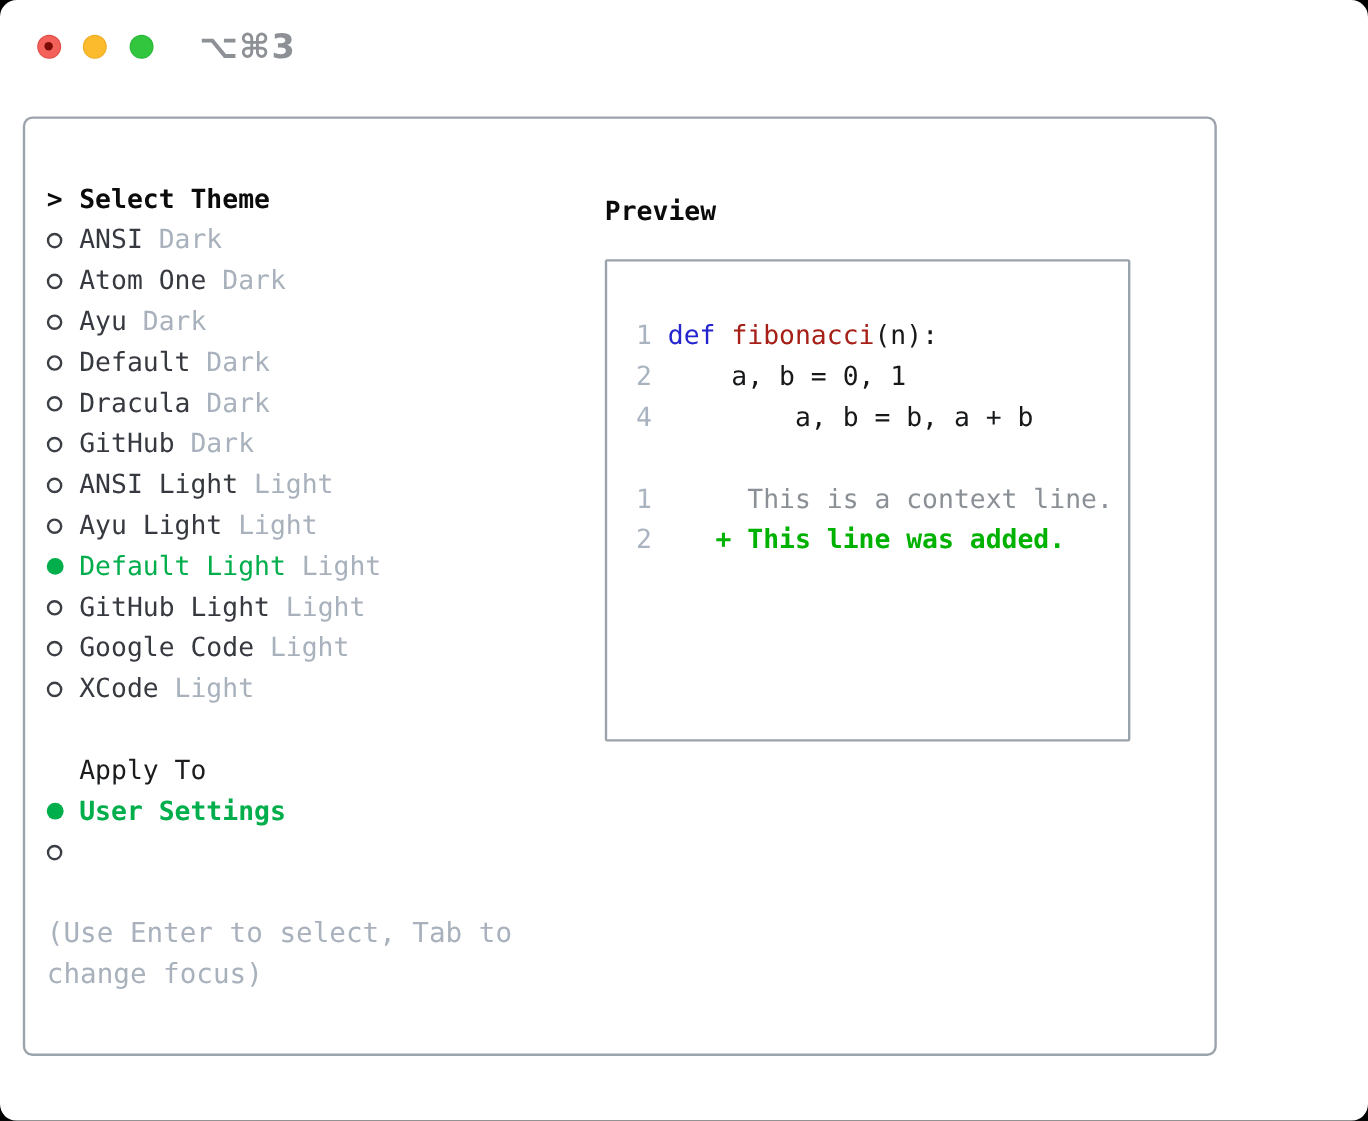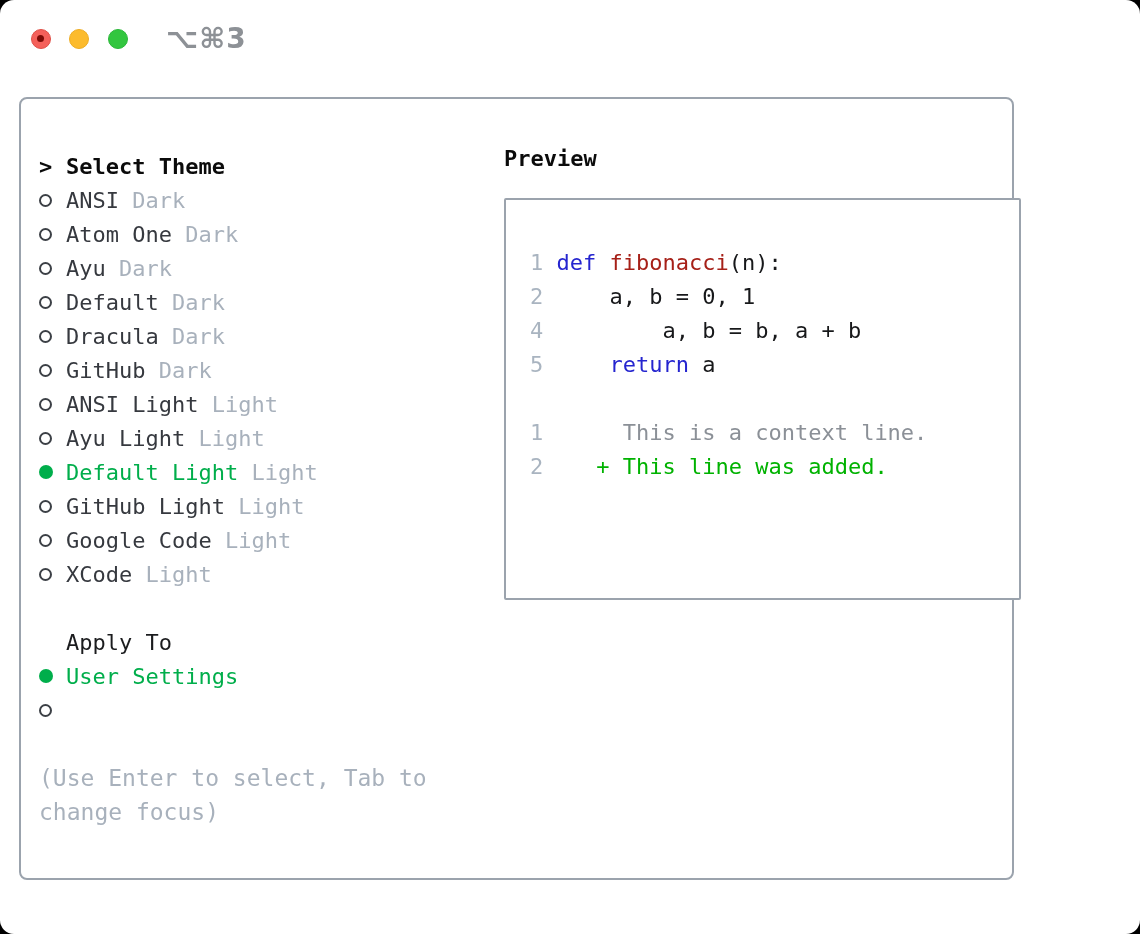--- a/index.html
+++ b/index.html
@@ -34,44 +34,44 @@
   .row.spacer{height:34px;}
   .bullet{width:27px;flex:none;display:flex;align-items:center;}
   .ring{width:13px;height:13px;border:2px solid #3c4046;border-radius:50%;box-sizing:border-box;}
   .dot{width:14px;height:14px;background:var(--accent-green);border-radius:50%;}
   .prompt{font-weight:bold;color:var(--title);}
   .list-title{font-weight:bold;color:var(--title);}
   .opt-name{color:var(--item-text);}
   .opt-variant{color:var(--muted);}
   .theme-option.selected .opt-name{color:var(--accent-green);}
   .apply-option .opt-name{color:#303338;}
-  .apply-option.selected .opt-name{color:var(--accent-green);}
+  .apply-option.selected .opt-name{color:var(--accent-green);font-weight:bold;}
   .section-title{color:#1b1c1e;text-align:center;}
   .help{
     margin-top:0;width:420px;color:var(--muted);font-size:23px;line-height:34px;
   }
   
-  .preview-col{position:absolute;left:483px;top:43px;}
+  .preview-col{position:absolute;left:483px;top:61px;}
   .preview-title{
     font-size:22px;font-weight:bold;color:var(--title);height:34px;line-height:34px;
   }
   .preview-box{
-    margin-top:22px;width:517px;height:402px;border:2px solid var(--border);
+    margin-top:22px;width:438px;height:402px;border:2px solid var(--border);
     border-radius:2px;box-sizing:border-box;background:#fff;
     padding:46px 0 0 24px;font-size:22px;line-height:34px;
   }
   .cline{white-space:pre;height:34px;}
   .cline.blank{height:34px;}
   .ln{color:var(--line-number);}
   .tok-plain{color:var(--code-plain);}
   .tok-keyword{color:var(--code-keyword);}
   .tok-function{color:var(--code-function);}
   .tok-context{color:var(--diff-context);}
   .tok-deleted{color:var(--diff-deleted);}
-  .tok-added{color:var(--diff-added);}
+  .tok-added{color:var(--diff-added);font-weight:bold;}
 </style>
 </head>
 <body>
 
 <div class="window" style="--accent-green: #00ae4b; --item-text: #36393f; --muted: #a8b1bc; --title: #0b0b0b; --border: #9ba3ad; --line-number: #a9b4c0; --code-keyword: #2525cf; --code-function: #a62018; --code-plain: #17181a; --diff-context: #8b9097; --diff-deleted: #c43a28; --diff-added: #00b200; --traffic-red: #f4605a; --traffic-yellow: #fcbb2d; --traffic-green: #32c63f;">
 
   <div class="titlebar">
     <div class="light red">
       <span class="inner-dot"></span>
     </div>
@@ -120,21 +120,20 @@
       <div class="help">(Use Enter to select, Tab to change focus)</div>
     </div>
 
     <div class="preview-col">
       <div class="preview-title">Preview</div>
       <div class="preview-box">
         <div id="code-block">
             <div class="cline"><span class="ln">1</span><span class="tok-plain"> </span><span class="tok-keyword">def</span><span class="tok-plain"> </span><span class="tok-function">fibonacci</span><span class="tok-plain">(n):</span></div>
             <div class="cline"><span class="ln">2</span><span class="tok-plain">     a, b = 0, 1</span></div>
             <div class="cline"><span class="ln">4</span><span class="tok-plain">         a, b = b, a + b</span></div>
-            <div class="cline"><span class="ln">5</span><span class="tok-plain">     </span><span class="tok-keyword">return</span><span class="tok-plain"> a</span></div>
           </div>
         <div class="cline blank"></div>
         <div id="diff-block">
             <div class="cline"><span class="ln">1</span><span class="tok-context">      This is a context line.</span></div>
             <div class="cline"><span class="ln">2</span><span class="tok-added">    + This line was added.</span></div>
           </div>
       </div>
     </div>
 
   </div>

